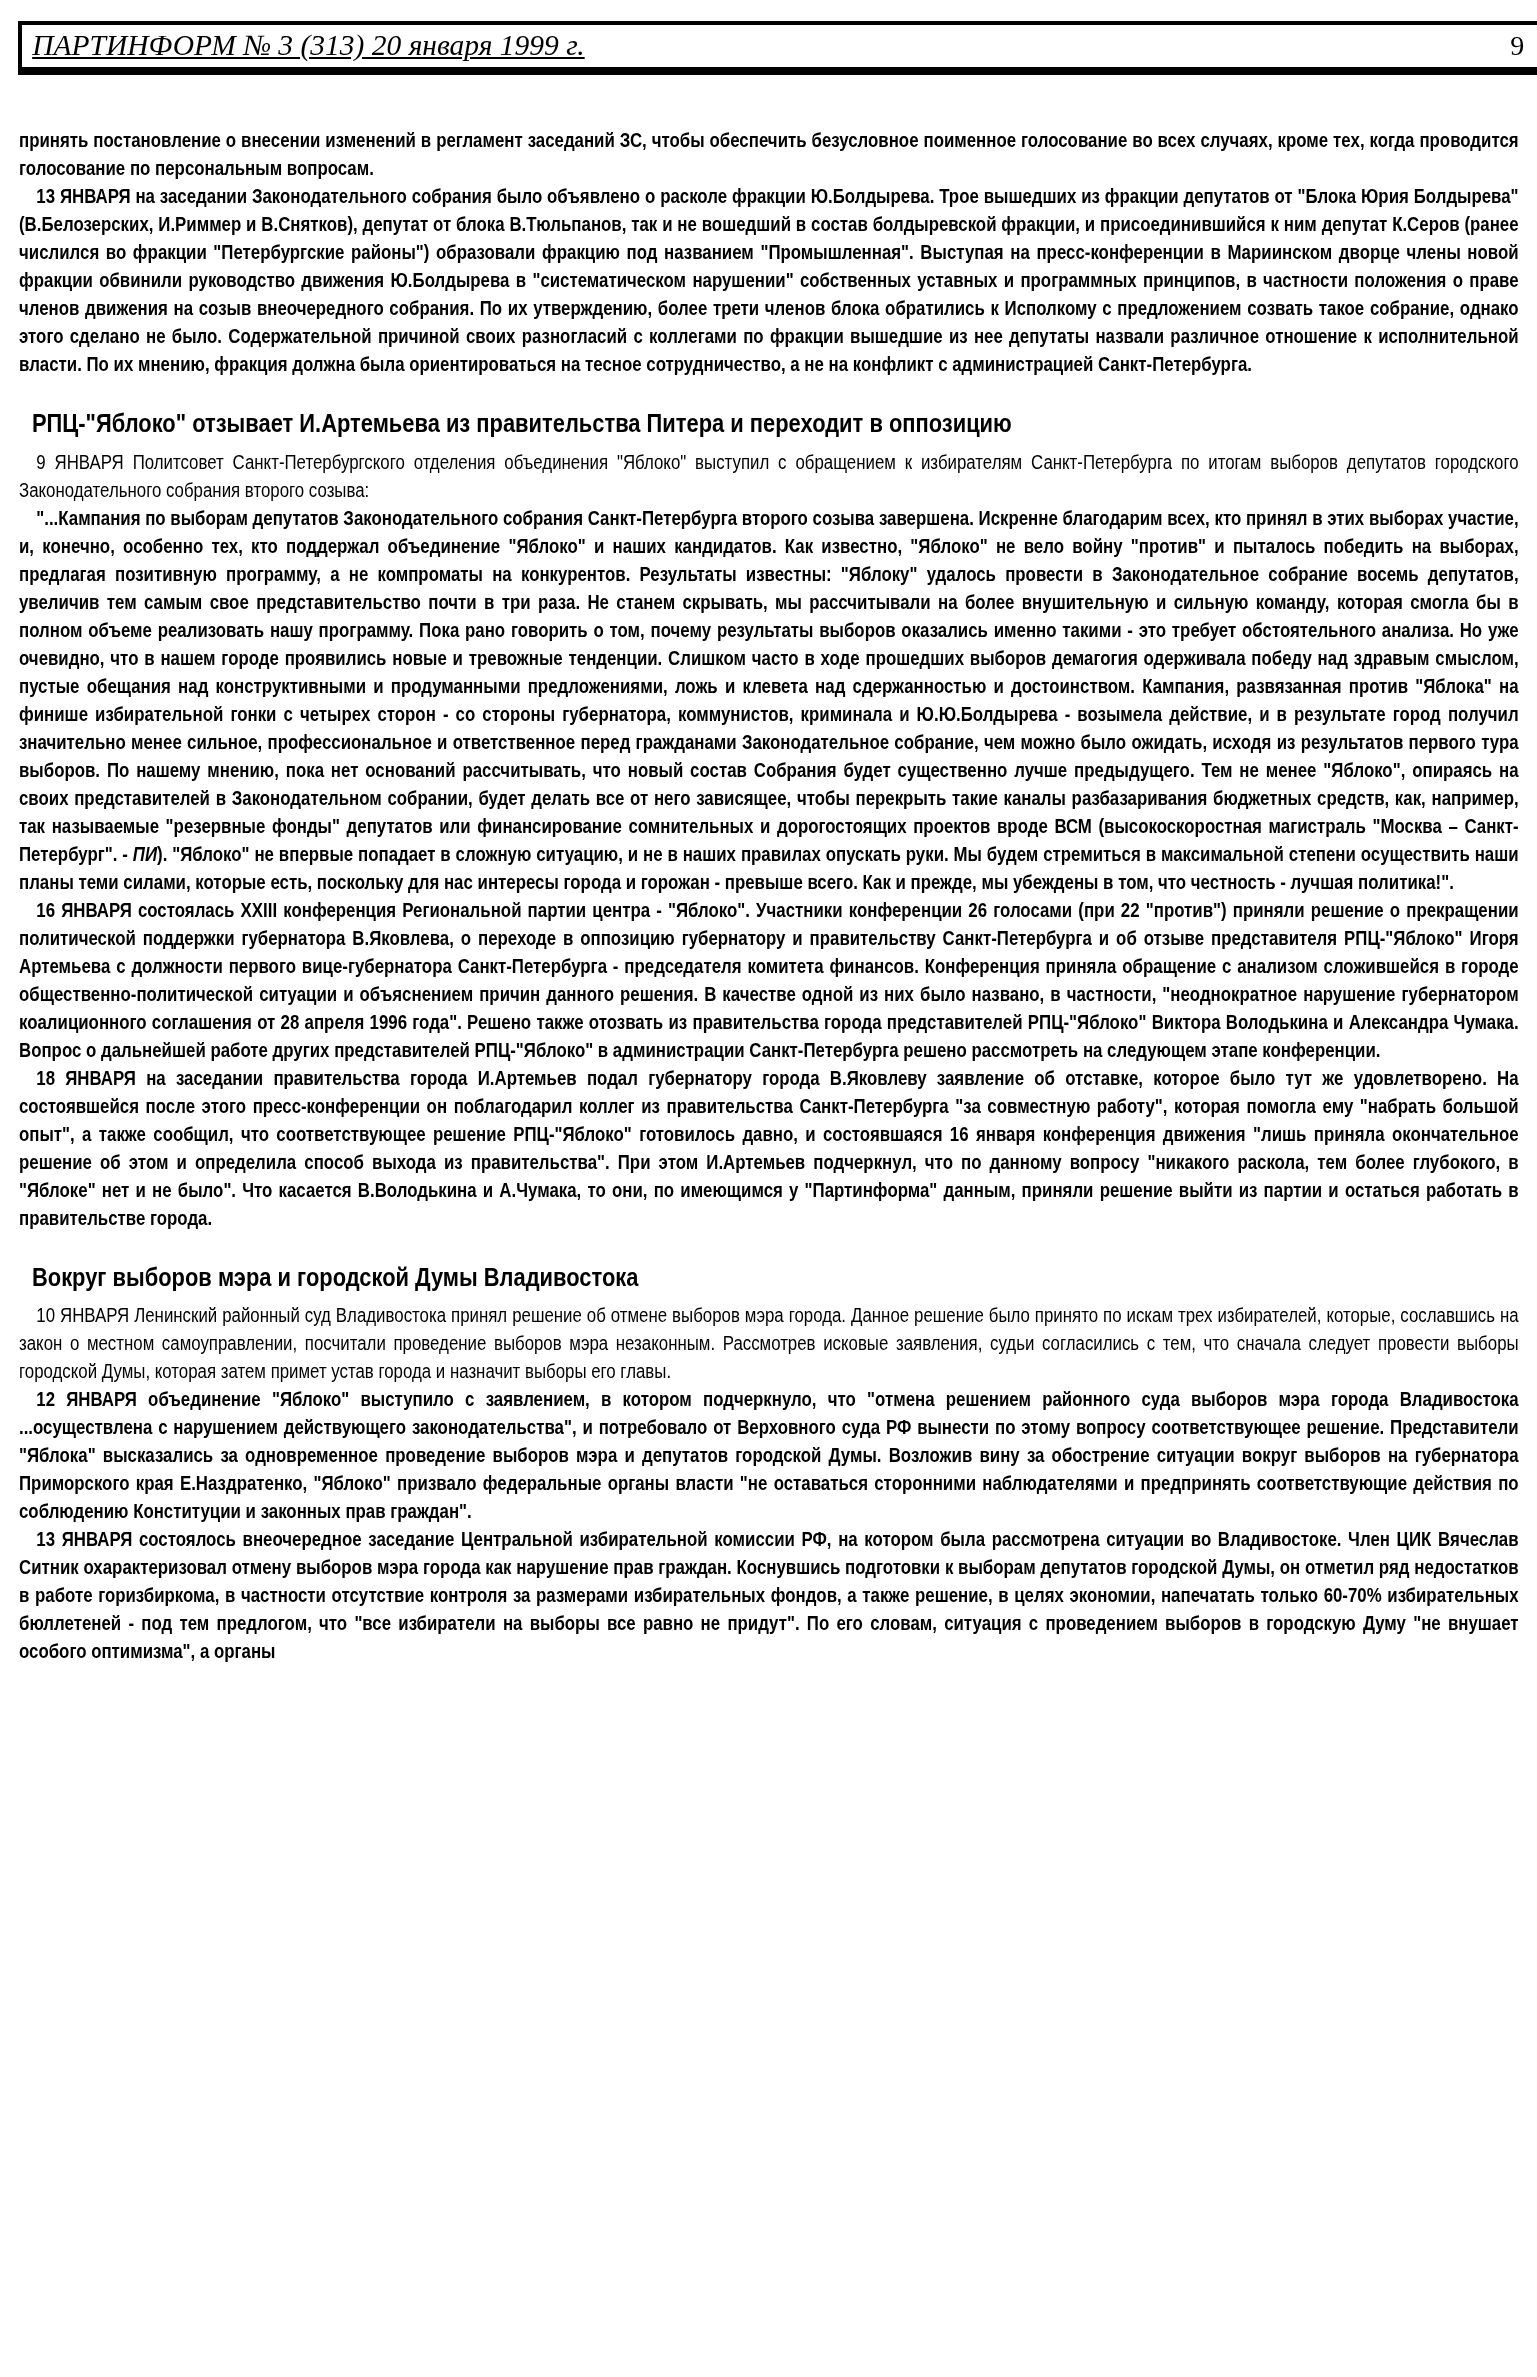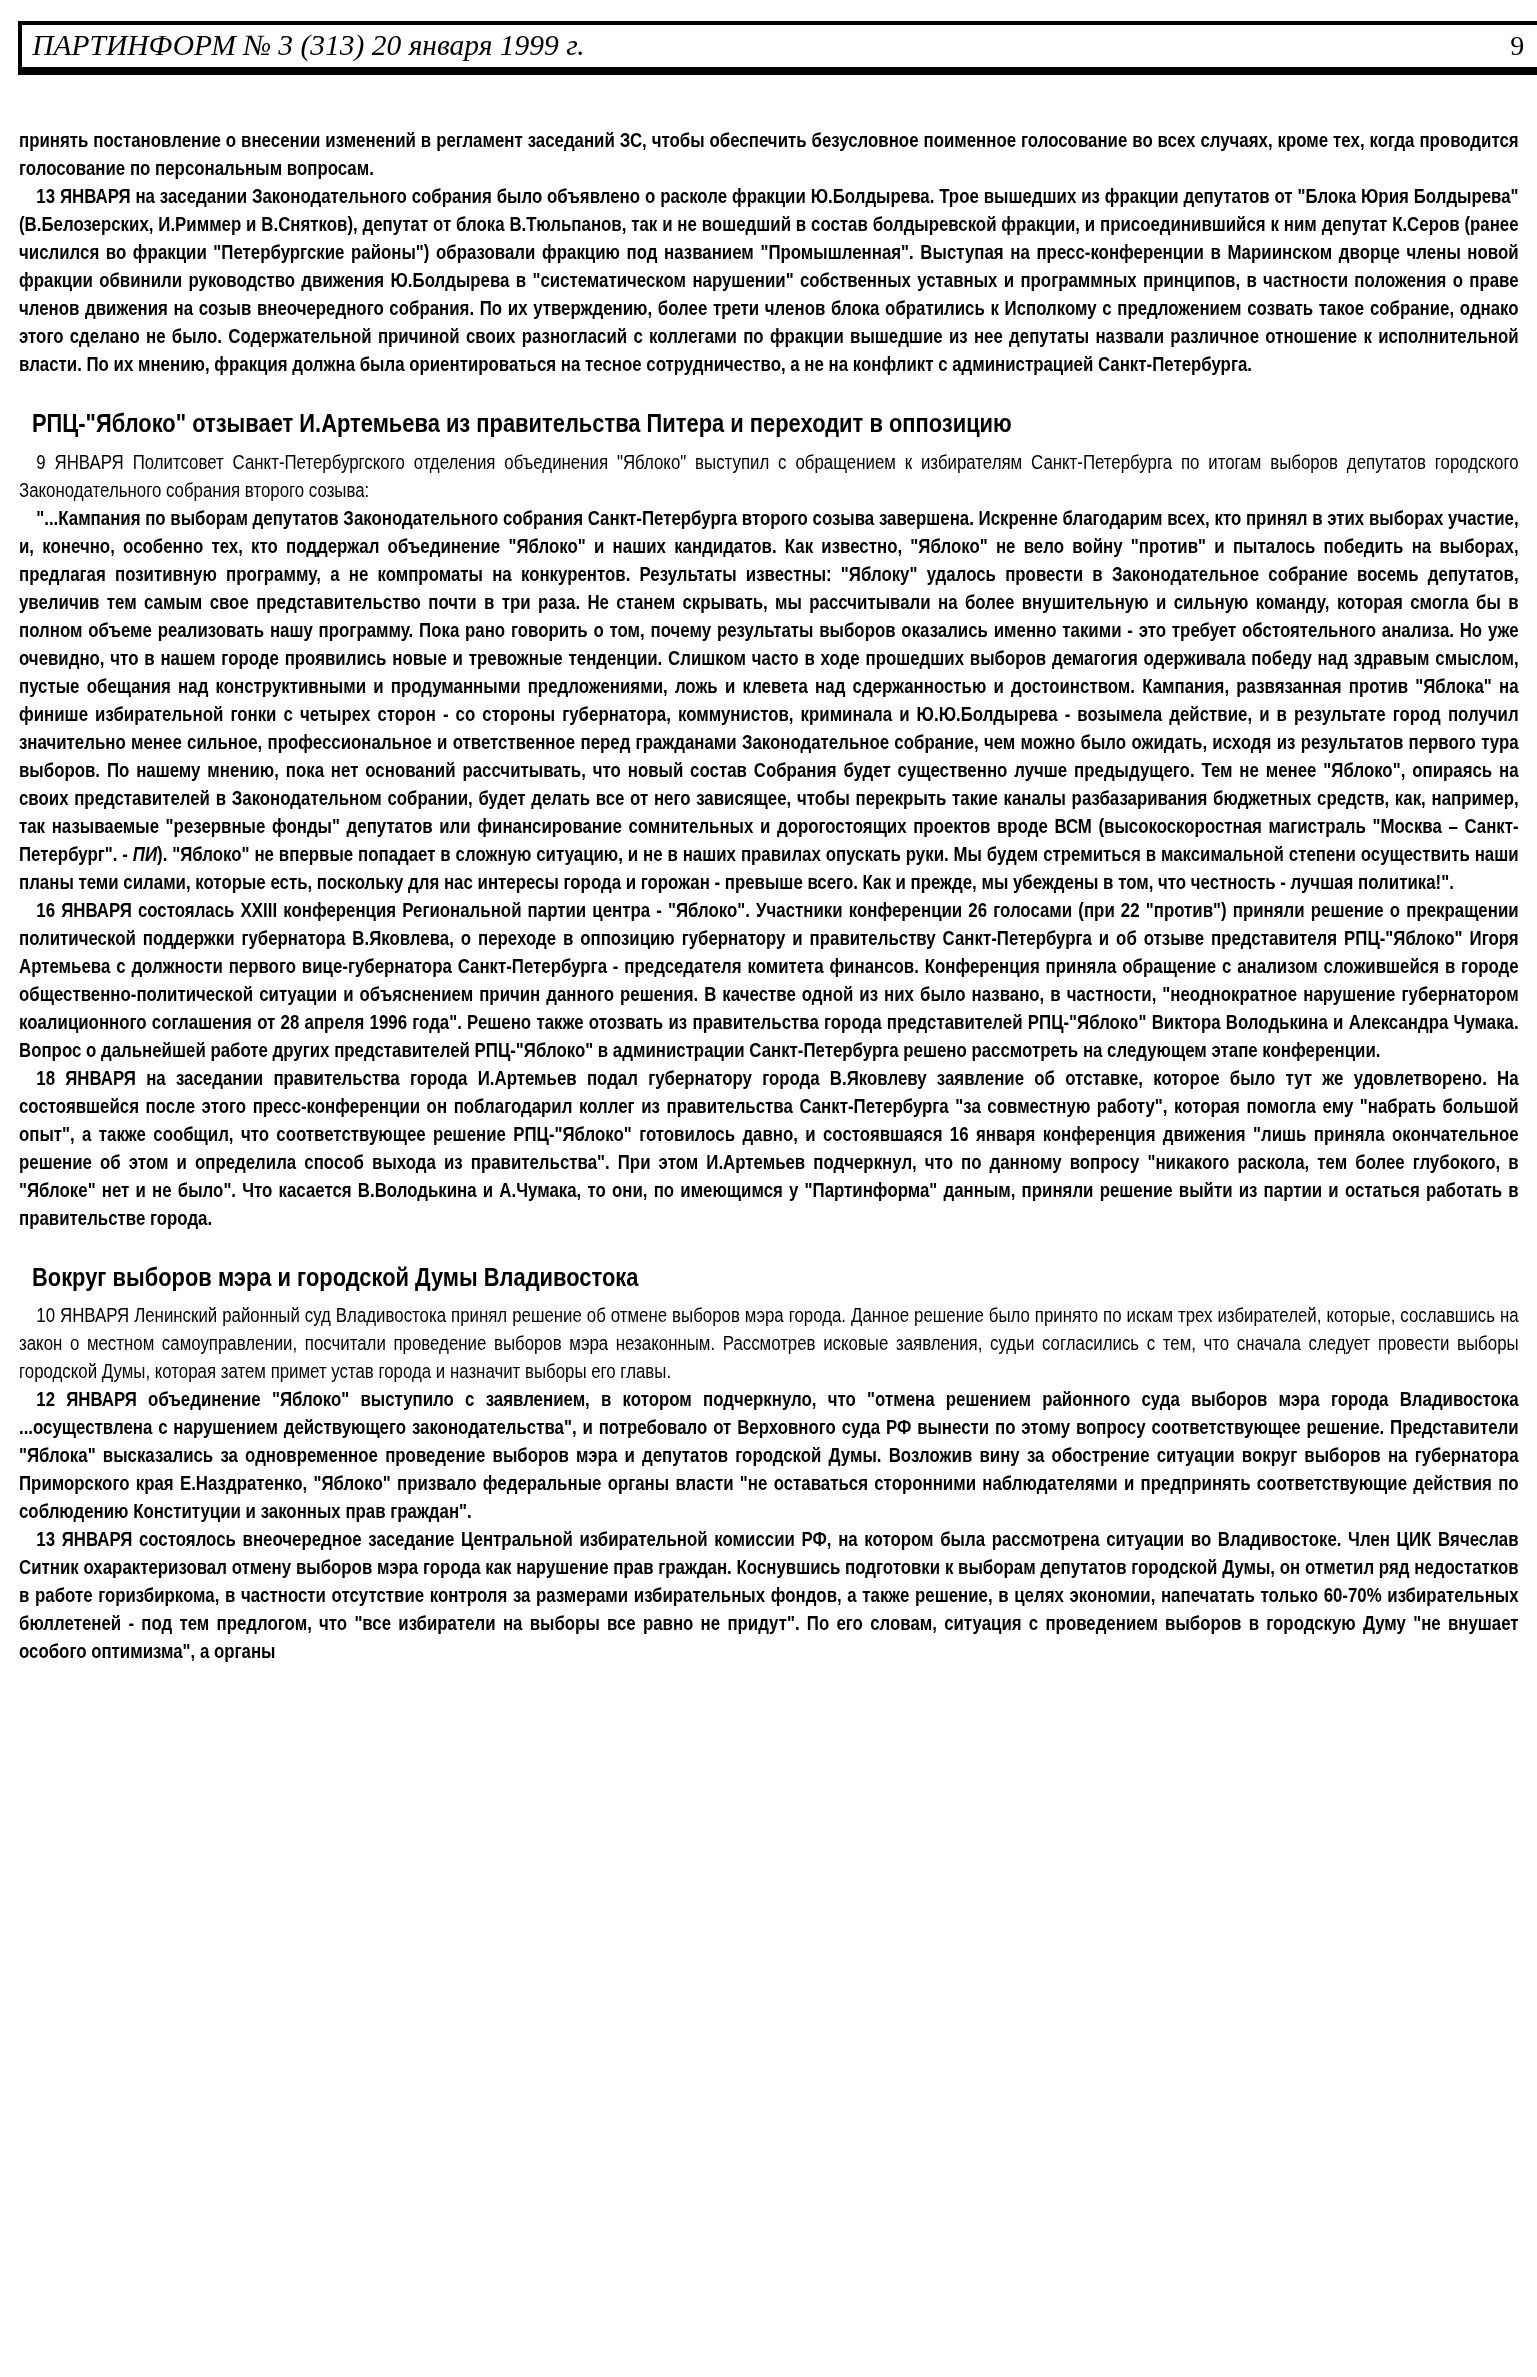--- a/index.html
+++ b/index.html
@@ -24,20 +24,21 @@
     align-items: center;
     justify-content: space-between;
     padding: 0 26px 0 10.2px;
     background: #ffffff;
   }
   .header-title {
     font-family: "Liberation Serif", serif;
     font-style: italic;
     font-size: 29.5px;
     white-space: nowrap;
+    text-decoration: underline;
   }
   .page-num {
     font-family: "Liberation Serif", serif;
     font-size: 28px;
   }
   .content {
     position: absolute;
     top: 126px;
     left: 19px;
     width: 1781px;

